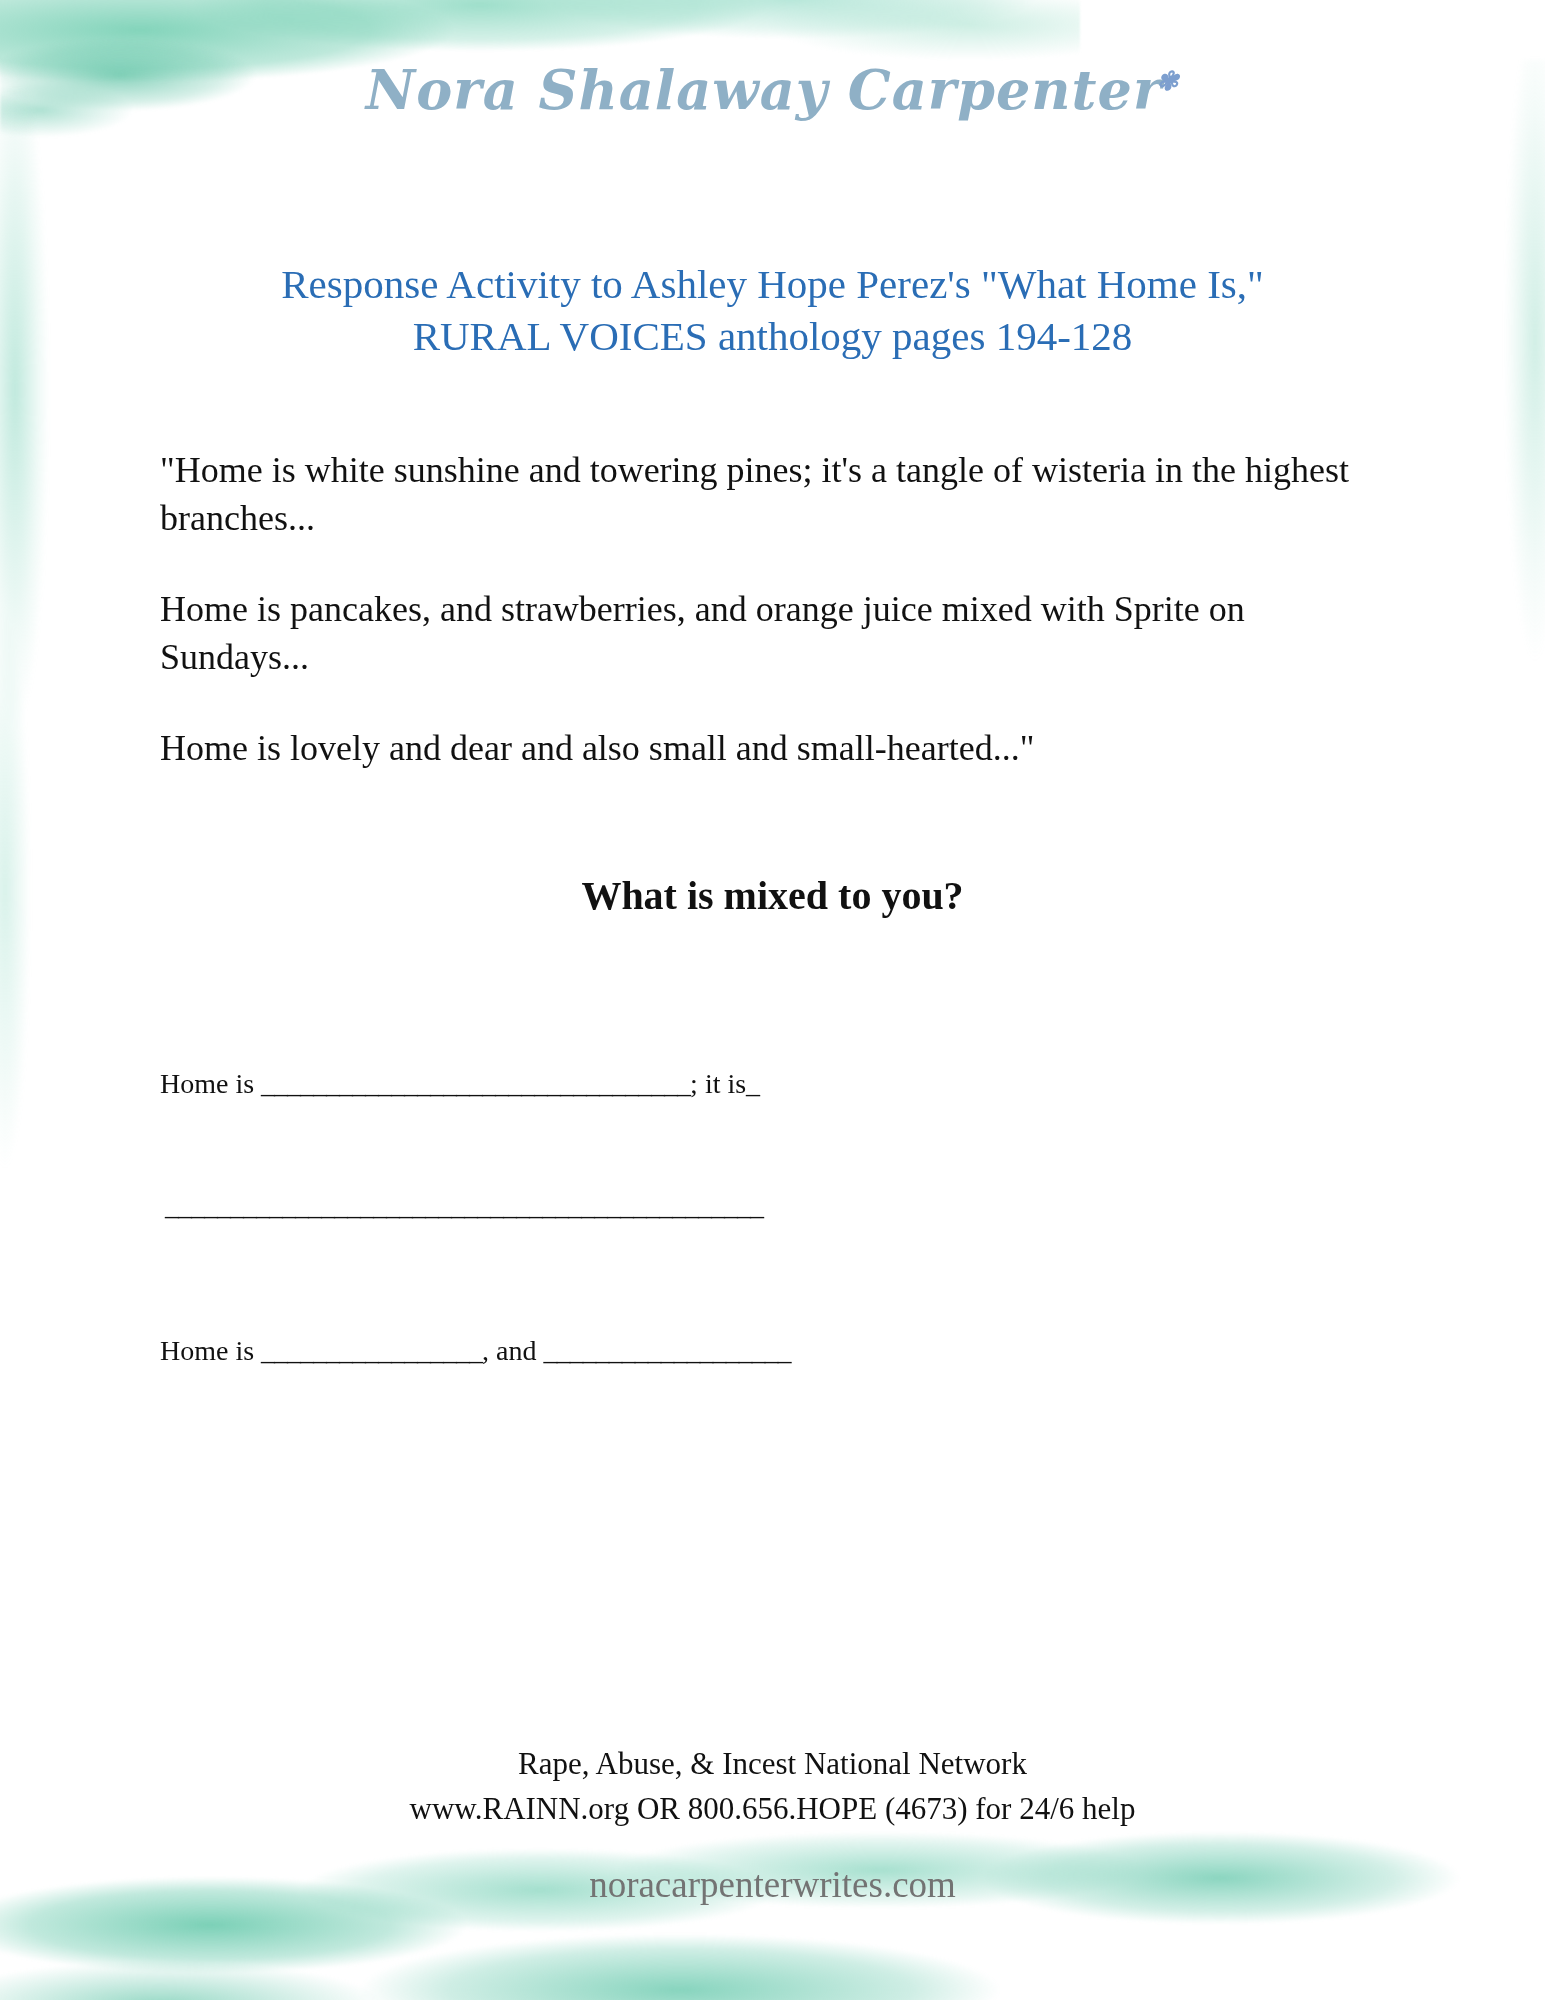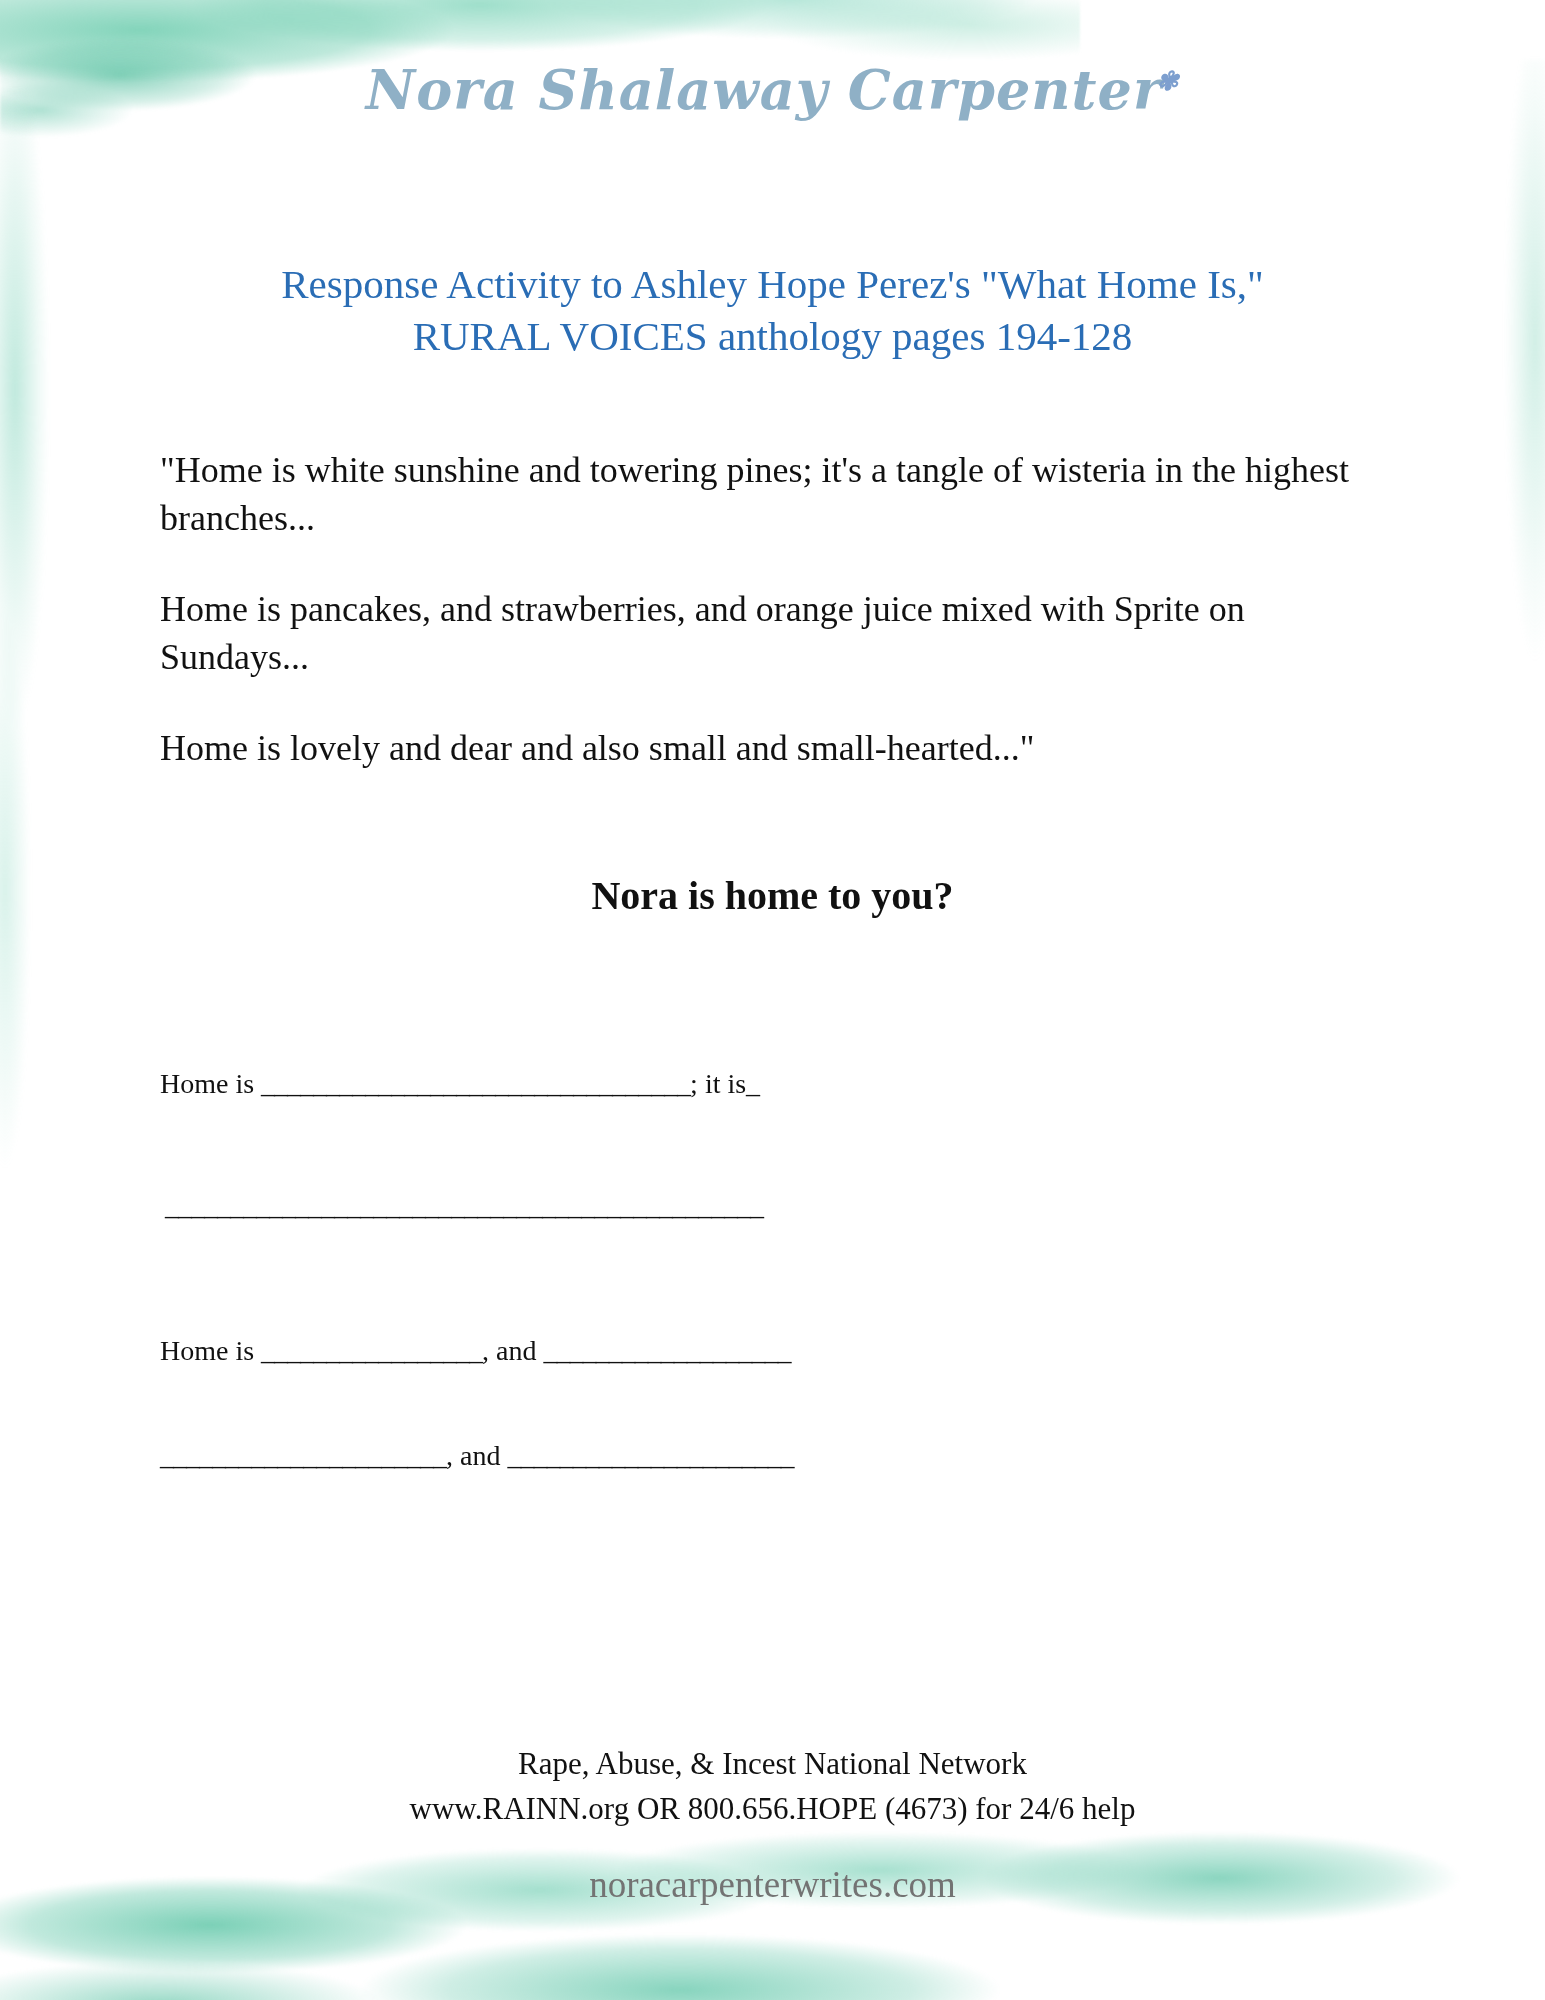--- a/index.html
+++ b/index.html
@@ -189,37 +189,34 @@
     <div>Response Activity to Ashley Hope Perez's "What Home Is,"</div>
     <div>RURAL VOICES anthology pages 194-128</div>
   </div>
 
   <div class="body-block">
     <p>"Home is white sunshine and towering pines; it's a tangle of wisteria in the highest branches...</p>
     <p>Home is pancakes, and strawberries, and orange juice mixed with Sprite on Sundays...</p>
     <p>Home is lovely and dear and also small and small-hearted..."</p>
   </div>
 
-  <div class="question">Nora is home to you?</div>
+  <div class="question">What is mixed to you?</div>
 
   <div class="fill f1">
     <span>Home is </span><span class="blank">_________________________________</span><span>; it is_</span>
   </div>
 
   <div class="fill f2">
     <span class="blank">______________________________________________</span>
   </div>
 
   <div class="fill f3">
     <span>Home is </span><span class="blank">_________________</span><span>, and </span><span class="blank">___________________</span>
   </div>
 
-  <div class="fill f4">
-    <span class="blank">______________________</span><span>, and </span><span class="blank">______________________</span>
-  </div>
 
 
   <div class="footer">
     <div>Rape, Abuse, &amp; Incest National Network</div>
     <div>www.RAINN.org OR 800.656.HOPE (4673) for 24/6 help</div>
   </div>
 
   <div class="site">noracarpenterwrites.com</div>
 
 </div>

